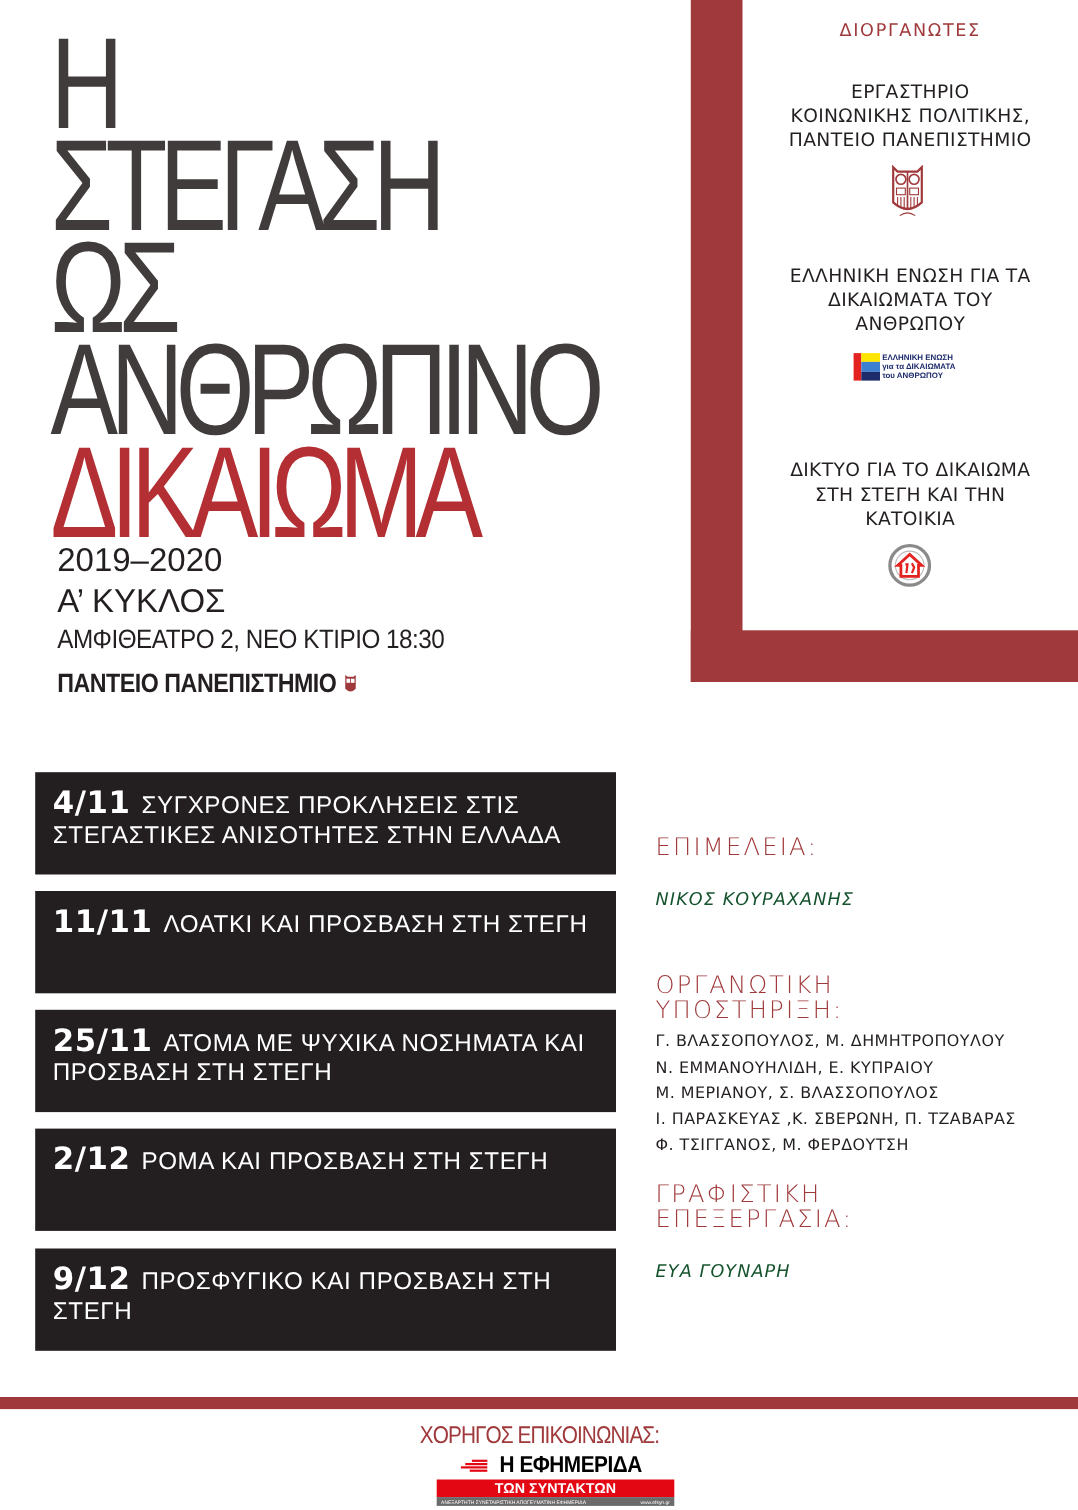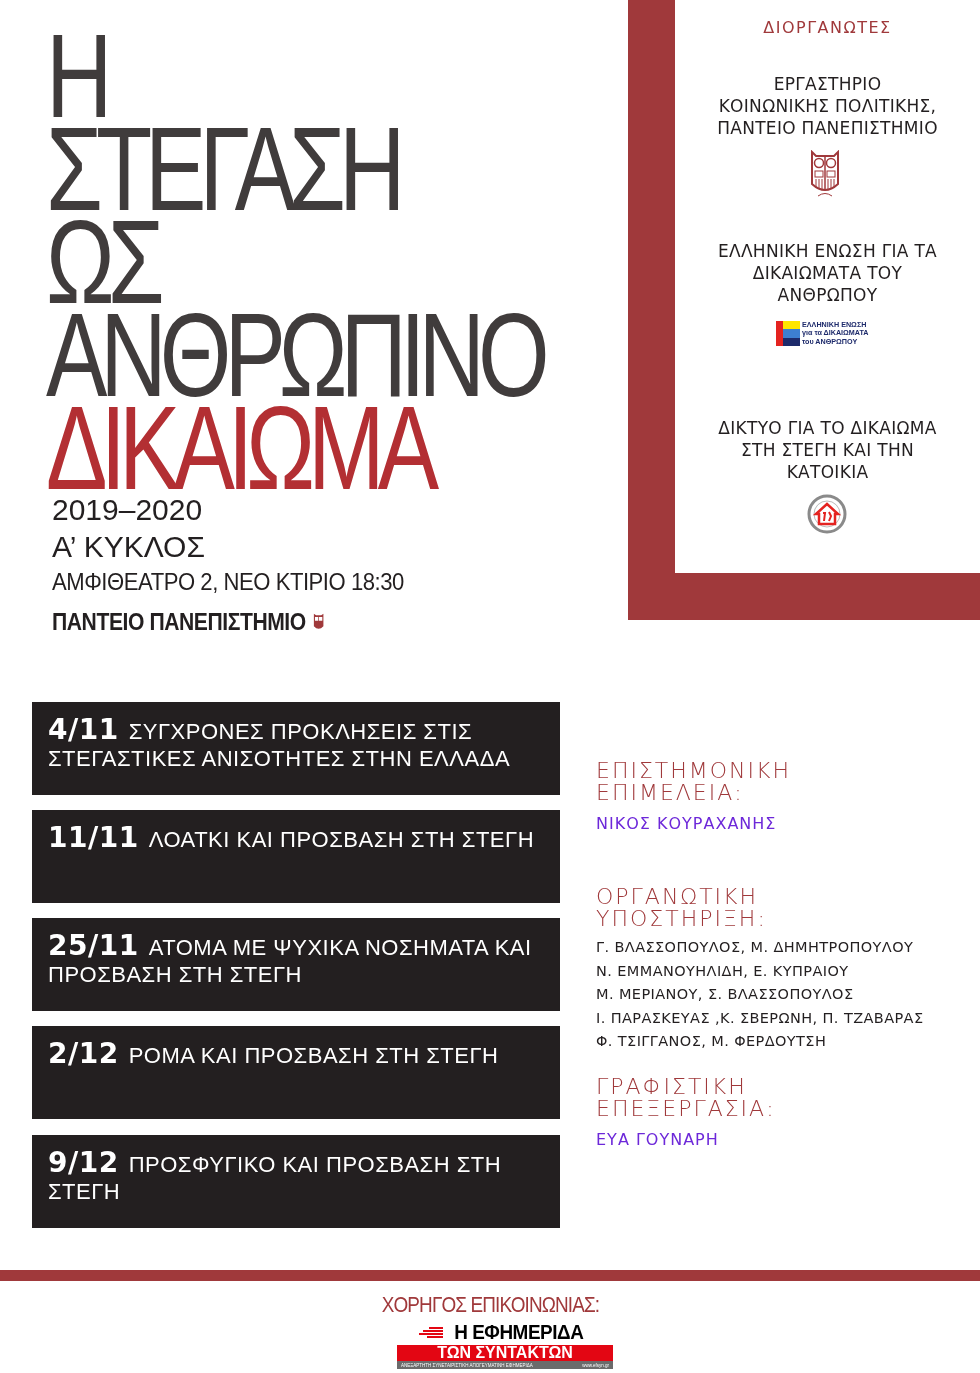--- a/index.html
+++ b/index.html
@@ -42,36 +42,36 @@
   .event { position: absolute; left: 32px; width: 528px; height: 93px; background: #231f20;
     color: #ffffff; padding: 14px 16px 12px 16px; font-family: "DejaVu Sans", sans-serif; }
   .event .date { font-size: 28px; font-weight: bold; letter-spacing: 0.5px; margin-right: 10px; }
   .event .topic { font-size: 22px; letter-spacing: 0.5px; line-height: 24px; font-family: "Liberation Sans", sans-serif; }
   .event .txt { line-height: 27px; }
   .e1 { top: 702px; } .e2 { top: 810px; } .e3 { top: 918px; } .e4 { top: 1026px; } .e5 { top: 1135px; }
 
   
   .credits { position: absolute; left: 596px; top: 760px; width: 384px; }
   .cr-head { font-size: 22px; line-height: 22px; color: #a0393b; letter-spacing: 2px; font-weight: 300; }
-  .cr-name { font-size: 16px; color: #6d28d9; letter-spacing: 1px; margin-top: 10px; }
+  .cr-name { font-size: 16px; color: #14532d; letter-spacing: 1px; margin-top: 26px; font-style: italic; }
   .cr-list { font-size: 14.5px; line-height: 23.5px; color: #231f20; letter-spacing: 0.4px; margin-top: 6px; white-space: nowrap; }
   .block2 { position: absolute; top: 126px; left: 0; }
   .block3 { position: absolute; top: 316px; left: 0; }
 
   
   .bottom-stripe { position: absolute; left: 0; top: 1270px; width: 980px; height: 11px; background: #a0393b; }
   .sponsor-label { position: absolute; left: 0; width: 980px; top: 1292px; text-align: center;
     font-family: "Liberation Sans", sans-serif; font-size: 22px; color: #a0393b; letter-spacing: -1px; }
   .sponsor-label span { display:inline-block; transform: scaleX(0.86); }
   .efsyn { position: absolute; left: 397px; top: 1321px; width: 216px; }
   .efsyn .head { display:flex; align-items:center; justify-content:center; gap:4px; height: 22px; }
   .efsyn .speed { width: 24px; height: 12px; position: relative; }
   .efsyn .speed i { position:absolute; height:2px; background:#e30613; right:0; }
   .efsyn .title-txt { font-family: "Liberation Sans", sans-serif; font-weight: bold; font-size: 21px; color:#000; letter-spacing: -0.5px; transform: scaleX(0.9); display:inline-block; }
-  .efsyn .band { background:#e30613; height: 16px; color:#fff; text-align:center; font-family:"Liberation Sans", sans-serif; font-weight:bold; font-size: 16px; line-height: 16px; margin-top: 2px; }
+  .efsyn .band { background:#e30613; height: 16px; color:#fff; text-align:center; font-family:"Liberation Sans", sans-serif; font-weight:bold; font-size: 13px; line-height: 16px; margin-top: 2px; }
   .efsyn .tag { background:#6b6b6b; height: 8px; display:flex; justify-content:space-between; align-items:center; padding: 0 4px; color:#fff; font-size: 4.5px; font-family:"Liberation Sans", sans-serif; }
 </style>
 </head>
 <body>
 
 <div class="title">
   <span class="line">Η</span>
   <span class="line">ΣΤΕΓΑΣΗ</span>
   <span class="line">ΩΣ</span>
   <span class="line">ΑΝΘΡΩΠΙΝΟ</span>
@@ -163,21 +163,20 @@
 <div class="event e4">
   <div class="txt"><span class="date">2/12</span><span class="topic">ΡΟΜΑ ΚΑΙ ΠΡΟΣΒΑΣΗ ΣΤΗ ΣΤΕΓΗ</span></div>
 </div>
 <div class="event e5">
   <div class="txt"><span class="date">9/12</span><span class="topic">ΠΡΟΣΦΥΓΙΚΟ ΚΑΙ ΠΡΟΣΒΑΣΗ ΣΤΗ ΣΤΕΓΗ</span></div>
 </div>
 
 <div class="credits">
   <div>
     <div class="cr-head">
-      <div>ΕΠΙΣΤΗΜΟΝΙΚΗ</div>
       <div>ΕΠΙΜΕΛΕΙΑ:</div>
     </div>
     <div class="cr-name">ΝΙΚΟΣ ΚΟΥΡΑΧΑΝΗΣ</div>
   </div>
   <div class="block2">
     <div class="cr-head">
       <div>ΟΡΓΑΝΩΤΙΚΗ</div>
       <div>ΥΠΟΣΤΗΡΙΞΗ:</div>
     </div>
     <div class="cr-list">

